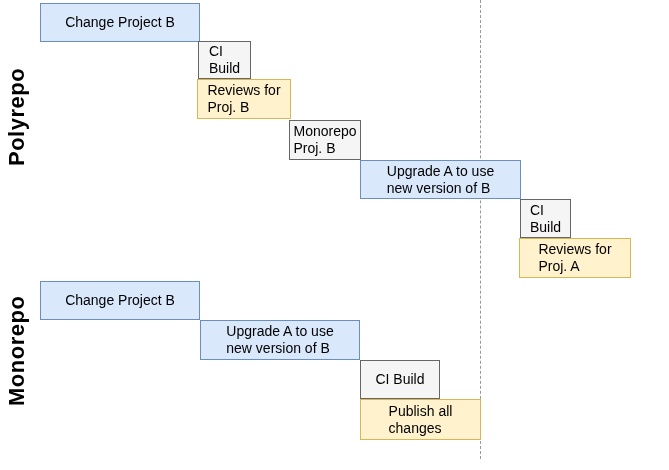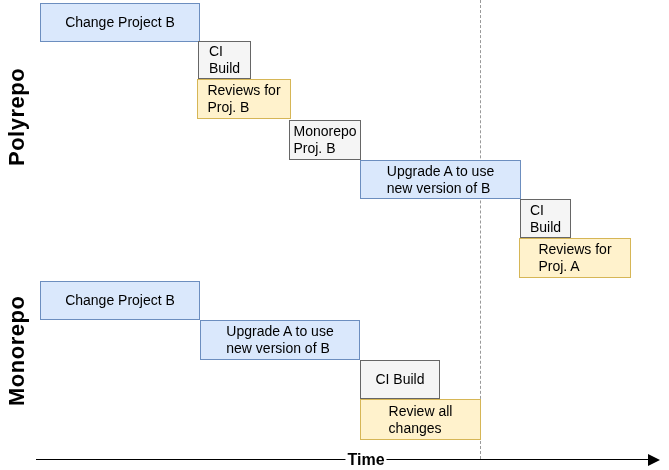--- a/index.html
+++ b/index.html
@@ -139,24 +139,19 @@
         <span class="task-label">Change Project B</span>
       </div>
       <div class="task-box" style="left: 200px; top: 320px; width: 160px; height: 40px; background: rgb(218, 232, 252); border-color: rgb(108, 142, 191);">
         <span class="task-label">Upgrade A to use
 new version of B</span>
       </div>
       <div class="task-box" style="left: 360px; top: 360px; width: 80px; height: 39px; background: rgb(245, 245, 245); border-color: rgb(102, 102, 102);">
         <span class="task-label">CI Build</span>
       </div>
       <div class="task-box" style="left: 360px; top: 399px; width: 121px; height: 41px; background: rgb(255, 242, 204); border-color: rgb(214, 182, 86);">
-        <span class="task-label">Review all
+        <span class="task-label">Publish all
 changes</span>
       </div>
     </div>
 
-  <div class="axis">
-    <div class="axis-line" style="border-top-color: rgb(0, 0, 0);"></div>
-    <div class="axis-arrow" style="border-left-color: rgb(0, 0, 0);"></div>
-    <div class="axis-label">Time</div>
-  </div>
 
 </div>
 
 </body></html>

